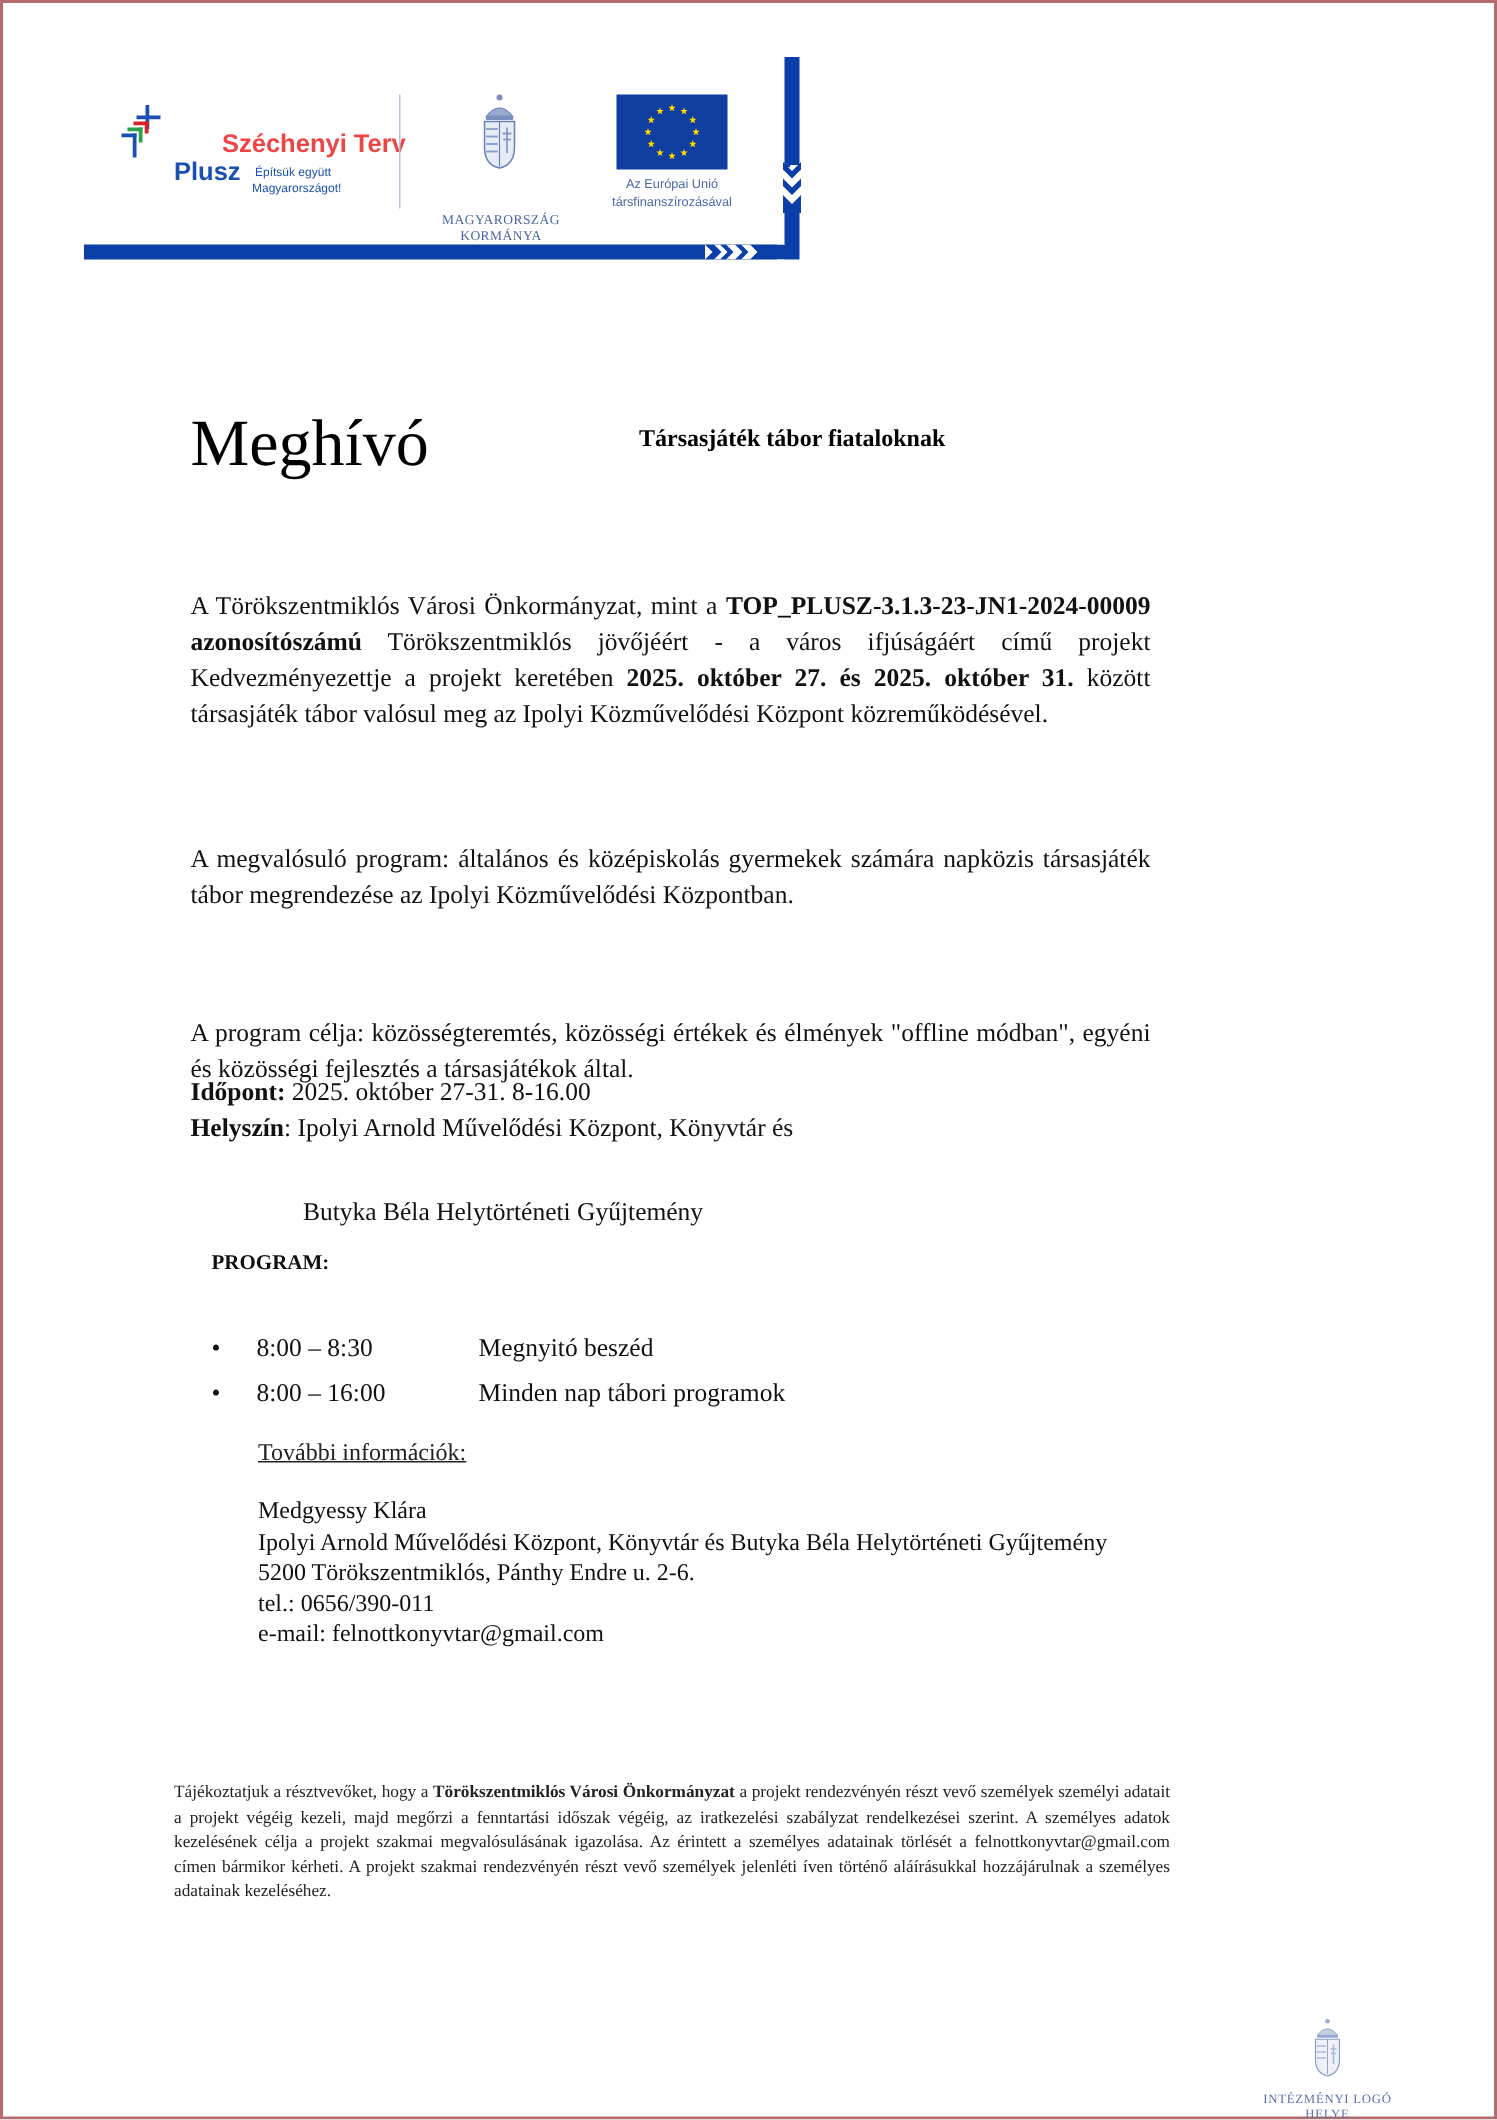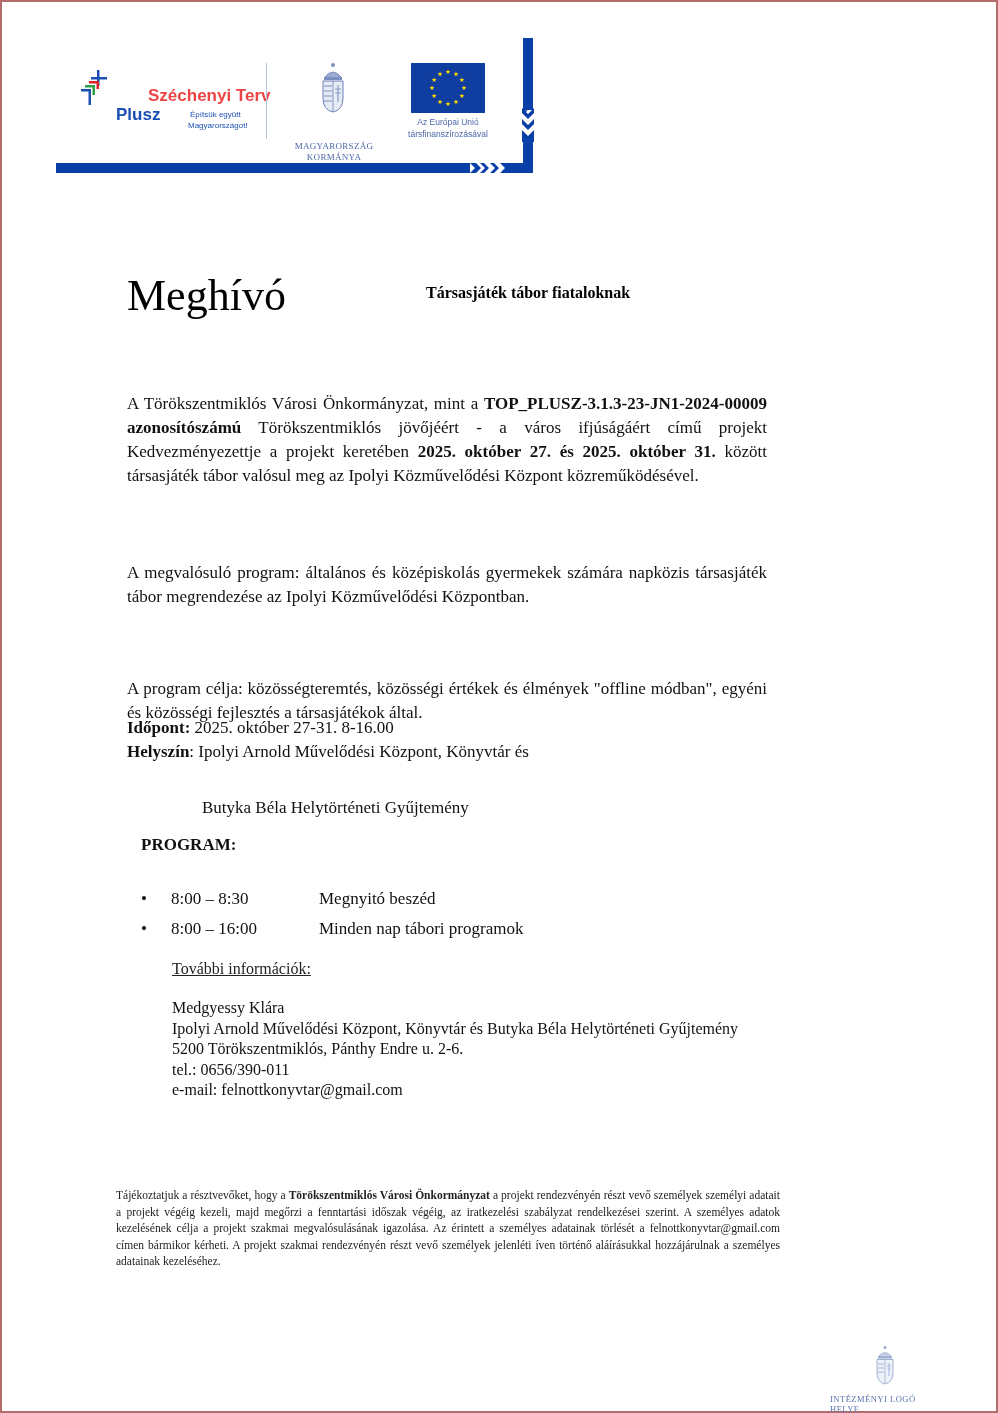--- a/index.html
+++ b/index.html
@@ -16,21 +16,21 @@
   .chev { position: absolute; color: #0a3fa8; font-family: "DejaVu Sans", sans-serif; font-weight: bold; line-height: 1; }
   .chev-v { left: 522px; font-size: 14px; transform: scaleX(1.2); }
 
   .sz-logo { position: absolute; left: 80px; top: 68px; }
   .sz-cross { position: absolute; left: 0; top: 0; width: 32px; height: 40px; }
   .sz-title { position: absolute; left: 36px; top: 18px; font-family: "Liberation Sans", sans-serif;
               font-weight: bold; color: #ef4444; font-size: 17px; white-space: nowrap; margin-left: 32px; }
   .sz-plusz { position: absolute; left: 36px; top: 37px; font-family: "Liberation Sans", sans-serif;
               font-weight: bold; color: #1a4fb3; font-size: 17px; }
   .sz-tag { position: absolute; left: 88px; top: 41px; font-family: "Liberation Sans", sans-serif;
-            color: #1a4fb3; font-size: 8px; line-height: 11px; white-space: nowrap; margin-left: 20px; }
+            color: #1a4fb3; font-size: 8px; line-height: 11px; white-space: nowrap; }
   .divider { position: absolute; left: 266px; top: 63px; width: 1px; height: 76px; background: #b8c4dc; }
 
   .crest { position: absolute; left: 318px; top: 62px; width: 30px; height: 52px; }
   .gov-text { position: absolute; left: 290px; top: 118px; width: 88px; text-align: center;
               font-family: "Liberation Serif", serif; color: #4a67a8; font-size: 9px; line-height: 11px; letter-spacing: 0.3px; margin-top: 23px; }
 
   .eu-flag { position: absolute; left: 411px; top: 63px; width: 74px; height: 50px; background: #0f3da0; }
   .eu-text { position: absolute; left: 396px; top: 116px; width: 104px; text-align: center;
              font-family: "Liberation Sans", sans-serif; color: #4a67a8; font-size: 8.5px; line-height: 12px; }
 
@@ -41,33 +41,33 @@
   .para { position: absolute; left: 127px; width: 640px; font-size: 17px; line-height: 24px;
           text-align: justify; color: #111; }
   .p1 { top: 392px; }
   .p2 { top: 561px; }
   .p3 { top: 677px; }
   b { font-weight: bold; }
 
   .info { position: absolute; left: 127px; top: 716px; font-size: 17px; line-height: 24px; color: #111; }
   .info .indent { padding-left: 75px; margin-top: 32px; }
 
-  .prog-head { position: absolute; left: 141px; top: 835px; font-size: 17px; font-weight: bold; color: #111; }
+  .prog-head { position: absolute; left: 141px; top: 835px; font-size: 14px; font-weight: bold; color: #111; }
   .prog-list { position: absolute; left: 141px; top: 884px; font-size: 17px; line-height: 30px; margin: 0; padding: 0; list-style: none; }
   .prog-list li { display: flex; }
   .bullet { width: 30px; }
   .ptime { width: 148px; }
   .more { position: absolute; left: 172px; top: 960px; font-size: 16px; text-decoration: underline; color: #222; }
   .contact { position: absolute; left: 172px; top: 998px; font-size: 16px; line-height: 20.5px; color: #111; }
 
   .footer { position: absolute; left: 116px; top: 1187px; width: 664px; font-size: 11.5px; line-height: 16.5px;
             text-align: justify; color: #222; }
 
   .inst-crest { position: absolute; left: 874px; top: 1345px; width: 22px; height: 40px; }
-  .inst-text { position: absolute; left: 830px; top: 1394px; width: 110px; text-align: left;
+  .inst-text { position: absolute; left: 830px; top: 1394px; width: 110px; text-align: center;
                font-family: "Liberation Serif", serif; color: #5a73ad; font-size: 8.5px; line-height: 10px; letter-spacing: 0.5px; }
 </style>
 </head>
 <body>
 
 <div class="frame"></div>
 
 <div>
   <div class="sz-logo">
     <svg class="sz-cross" viewBox="0 0 32 40">

